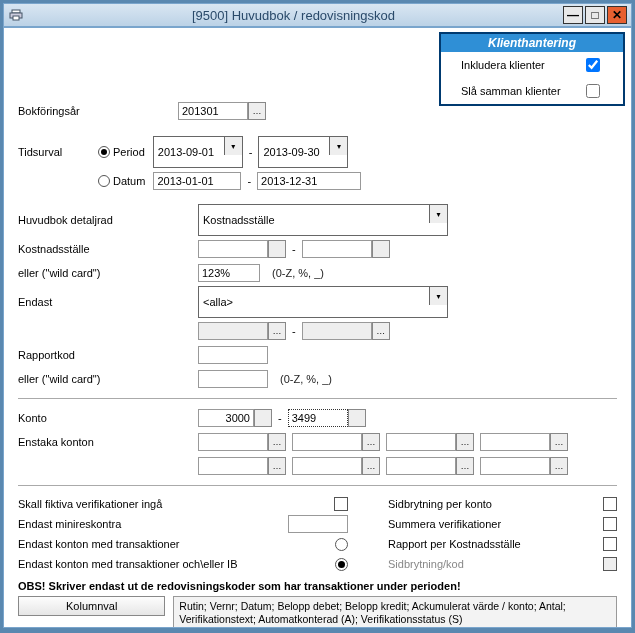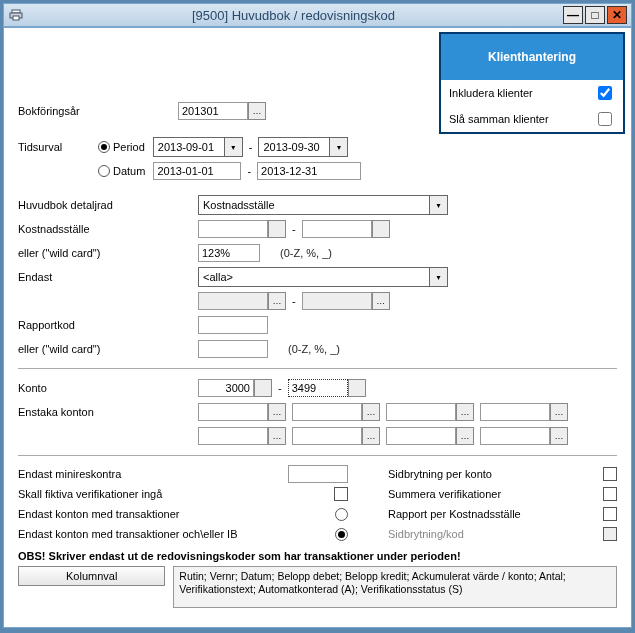--- a/index.html
+++ b/index.html
@@ -60,57 +60,58 @@
     border:2px solid #003a70;
     background:#fff;
     z-index:5;
   }
   .klient-panel .hdr {
     background:#2f8fd6;
     color:#fff;
     text-align:center;
     font-weight:bold;
     font-size:12px;
-    padding:16px 0;
+    padding:2px 0;
+    font-style:italic;
   }
   .klient-panel .row {
     display:flex;align-items:center;justify-content:space-between;
-    padding:3px 8px;
+    padding:3px 20px;
   }
   .klient-panel input[type=checkbox]{width:14px;height:14px;}
 
   .form-area { margin-top:60px; }
   .frow { display:flex; align-items:center; min-height:22px; margin-bottom:2px;}
   .lbl { width:160px; }
   .lbl2 { width:180px; }
   input.tx {
     border:1px solid #999;height:18px;padding:0 3px;font-size:11px;background:#fff;
   }
   .btn-sm {
     width:18px;height:18px;border:1px solid #888;background:#eee;
     display:inline-flex;align-items:center;justify-content:center;
     font-size:9px;cursor:pointer;vertical-align:top;
   }
   .sel {
-    border:1px solid #666;height:20px;font-size:11px;background:#fff;
+    border:1px solid #666;height:32px;font-size:11px;background:#fff;
     display:inline-flex;align-items:center;padding:0 4px;position:relative;
   }
   .sel .dd {
     position:absolute;right:0;top:0;width:18px;height:18px;
     border-left:1px solid #666;background:#eee;
     display:flex;align-items:center;justify-content:center;font-size:8px;
   }
   .radio-wrap { display:inline-flex;align-items:center;gap:3px;margin-right:8px;}
   .radio {
     width:12px;height:12px;border:1px solid #555;border-radius:50%;
     display:inline-flex;align-items:center;justify-content:center;background:#fff;
   }
   .radio.checked::after{content:"";width:6px;height:6px;background:#000;border-radius:50%;}
   .dash { margin:0 6px; }
-  .hint { margin-left:20px;color:#222; }
+  .hint { margin-left:12px;color:#222; }
   hr.sep { border:none;border-top:1px solid #aaa;margin:8px 0; }
   .gray-in { background:#eee !important; }
   .checkboxrow { display:flex;align-items:center;justify-content:space-between;height:20px;}
   .chk { width:14px;height:14px;border:1px solid #555;background:#fff;display:inline-block; }
   .two-col { display:flex;gap:40px; }
   .colL{flex:0 0 330px;}
   .colR{flex:1;}
   .bold { font-weight:bold; }
   .kolumn-btn {
     border:1px solid #888;background:linear-gradient(#fdfdfd,#e6e6e6);
@@ -289,26 +290,26 @@
         <span style="width:6px;display:inline-block"></span>
         <input class="tx" style="width: 70px;">
           <span class="btn-sm">…</span>
       </div>
 
       <hr class="sep">
 
       <div class="two-col">
         <div class="colL">
           <div class="checkboxrow">
+            <span>Skall fiktiva verifikationer ingå</span>
+            <span class="chk"></span>
+          </div>
+          <div class="checkboxrow">
             <span>Endast minireskontra</span>
             <input class="tx" style="width: 60px;">
-          </div>
-          <div class="checkboxrow">
-            <span>Skall fiktiva verifikationer ingå</span>
-            <span class="chk"></span>
           </div>
           <div class="checkboxrow">
             <span>Endast konton med transaktioner</span>
             <span class="rad-lg"></span>
           </div>
           <div class="checkboxrow">
             <span>Endast konton med transaktioner och\eller IB</span>
             <span class="rad-lg checked"></span>
           </div>
         </div>

